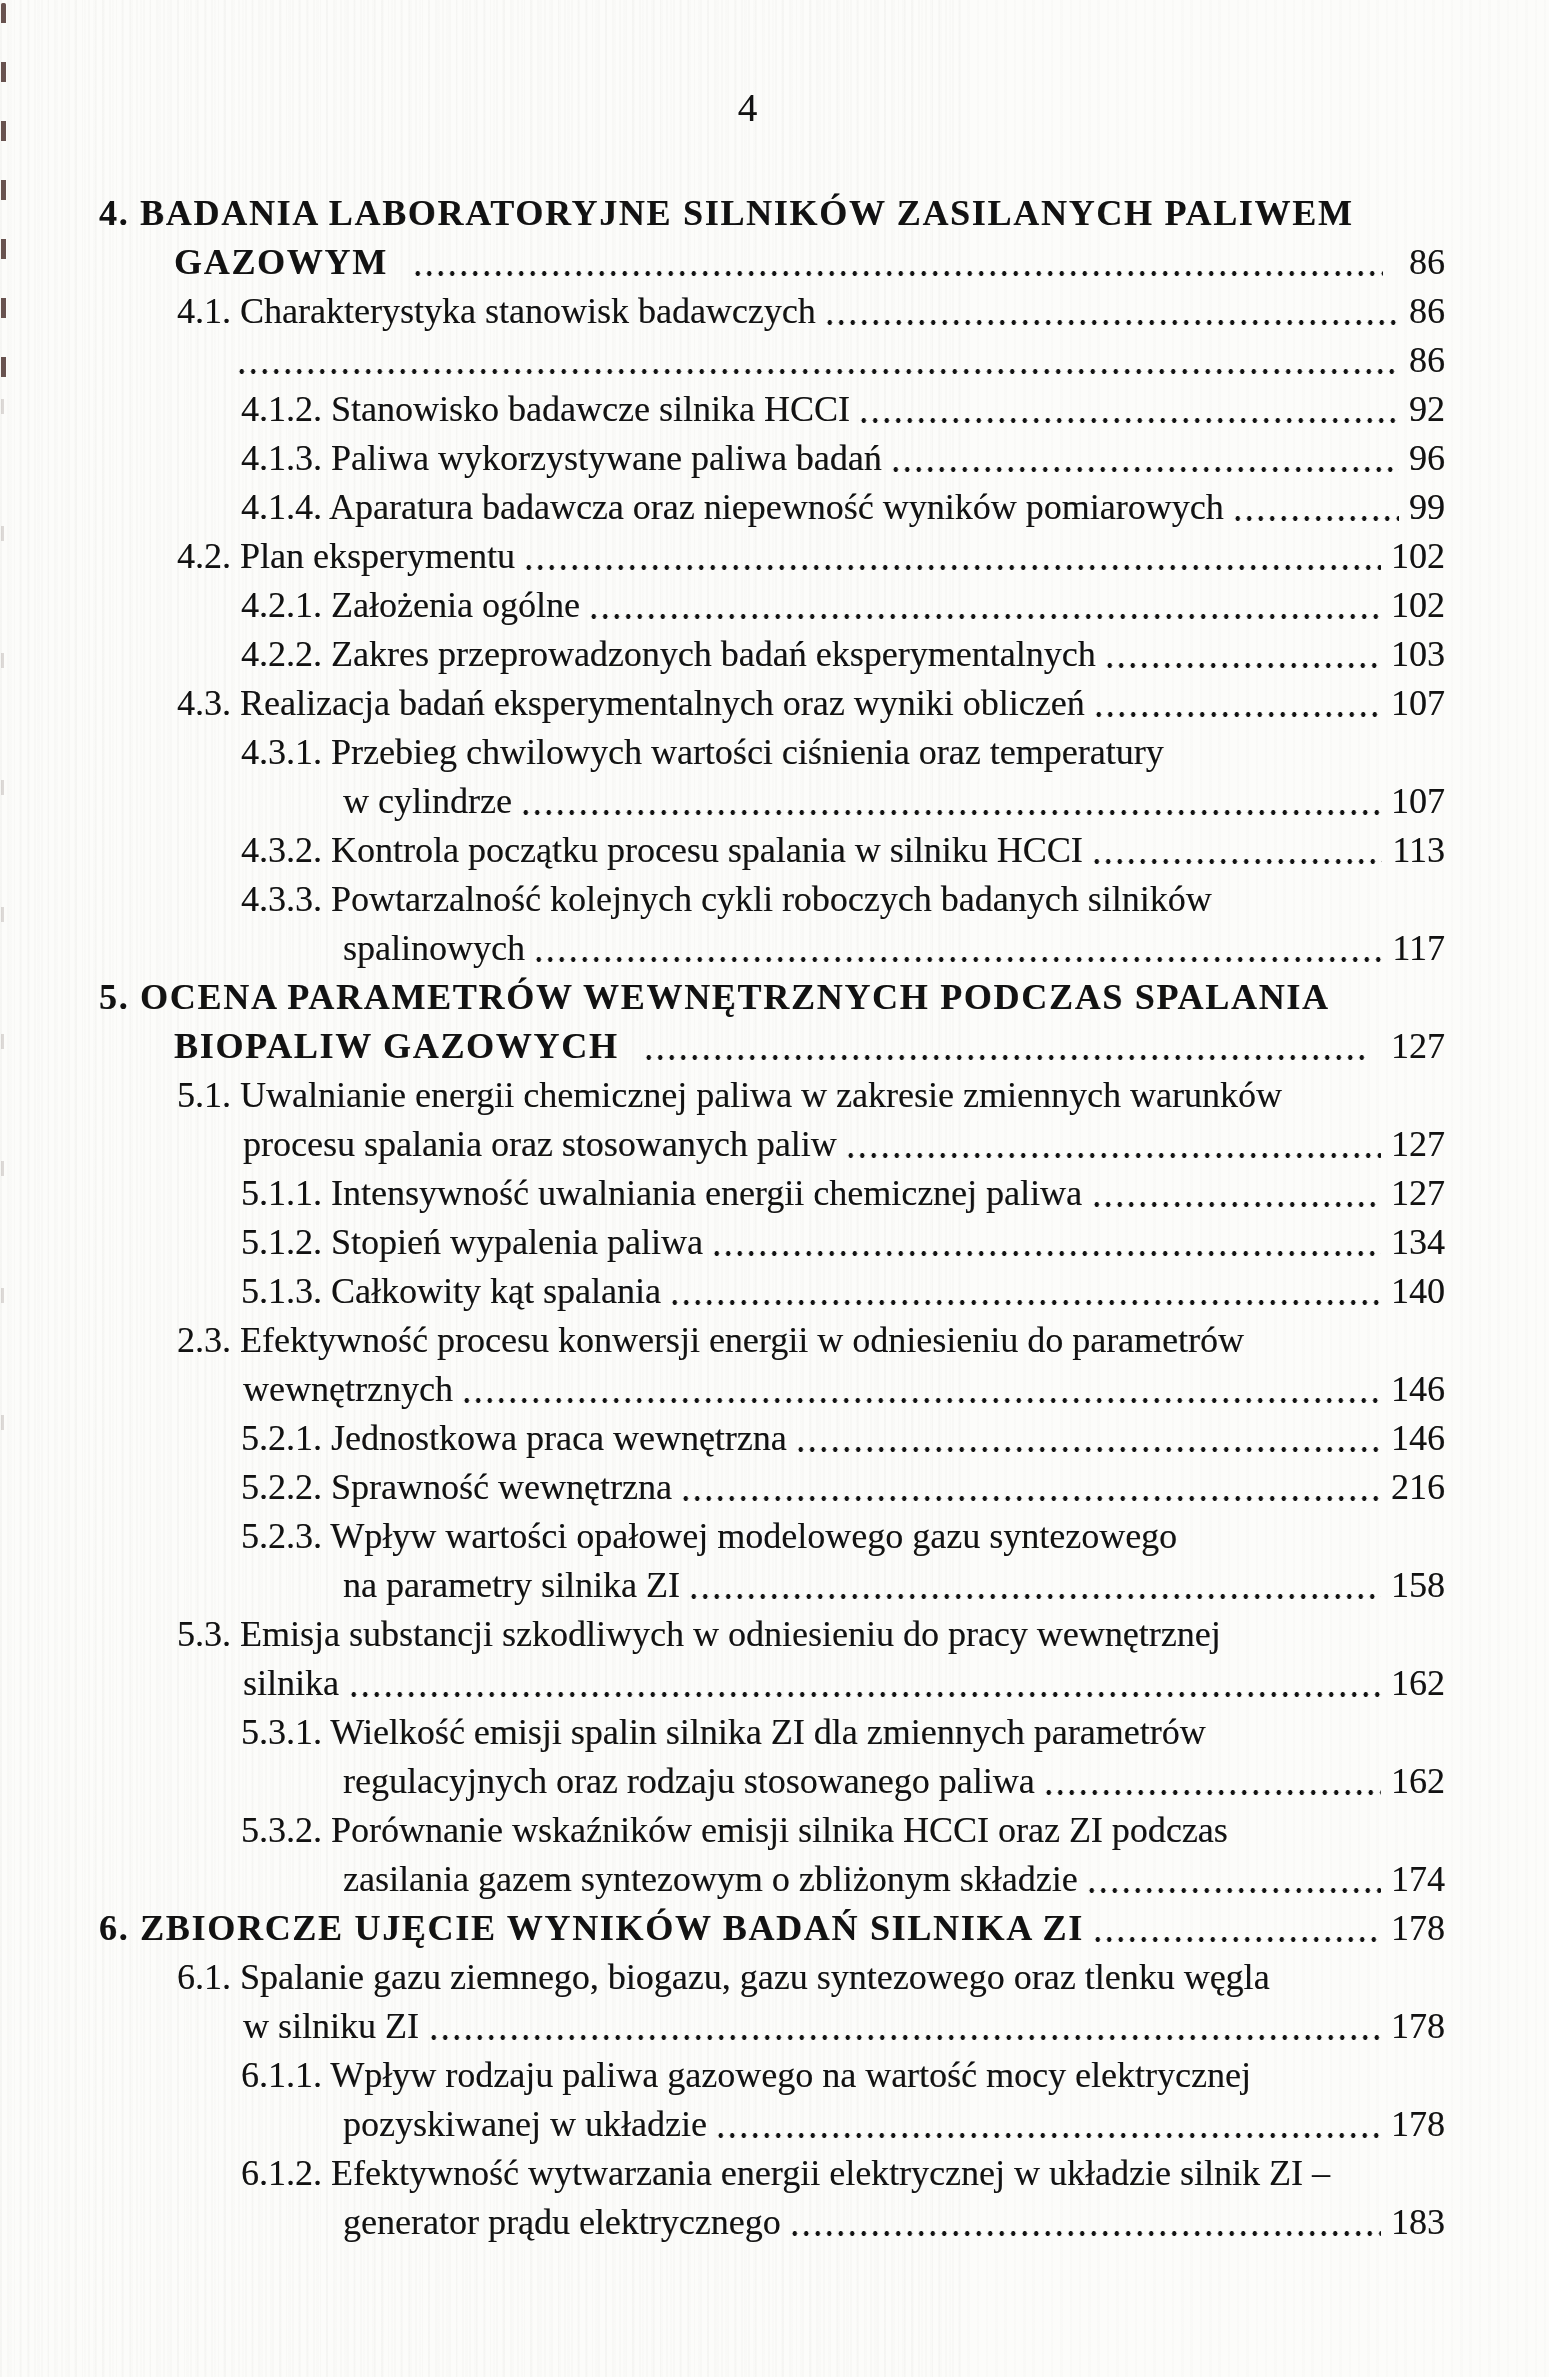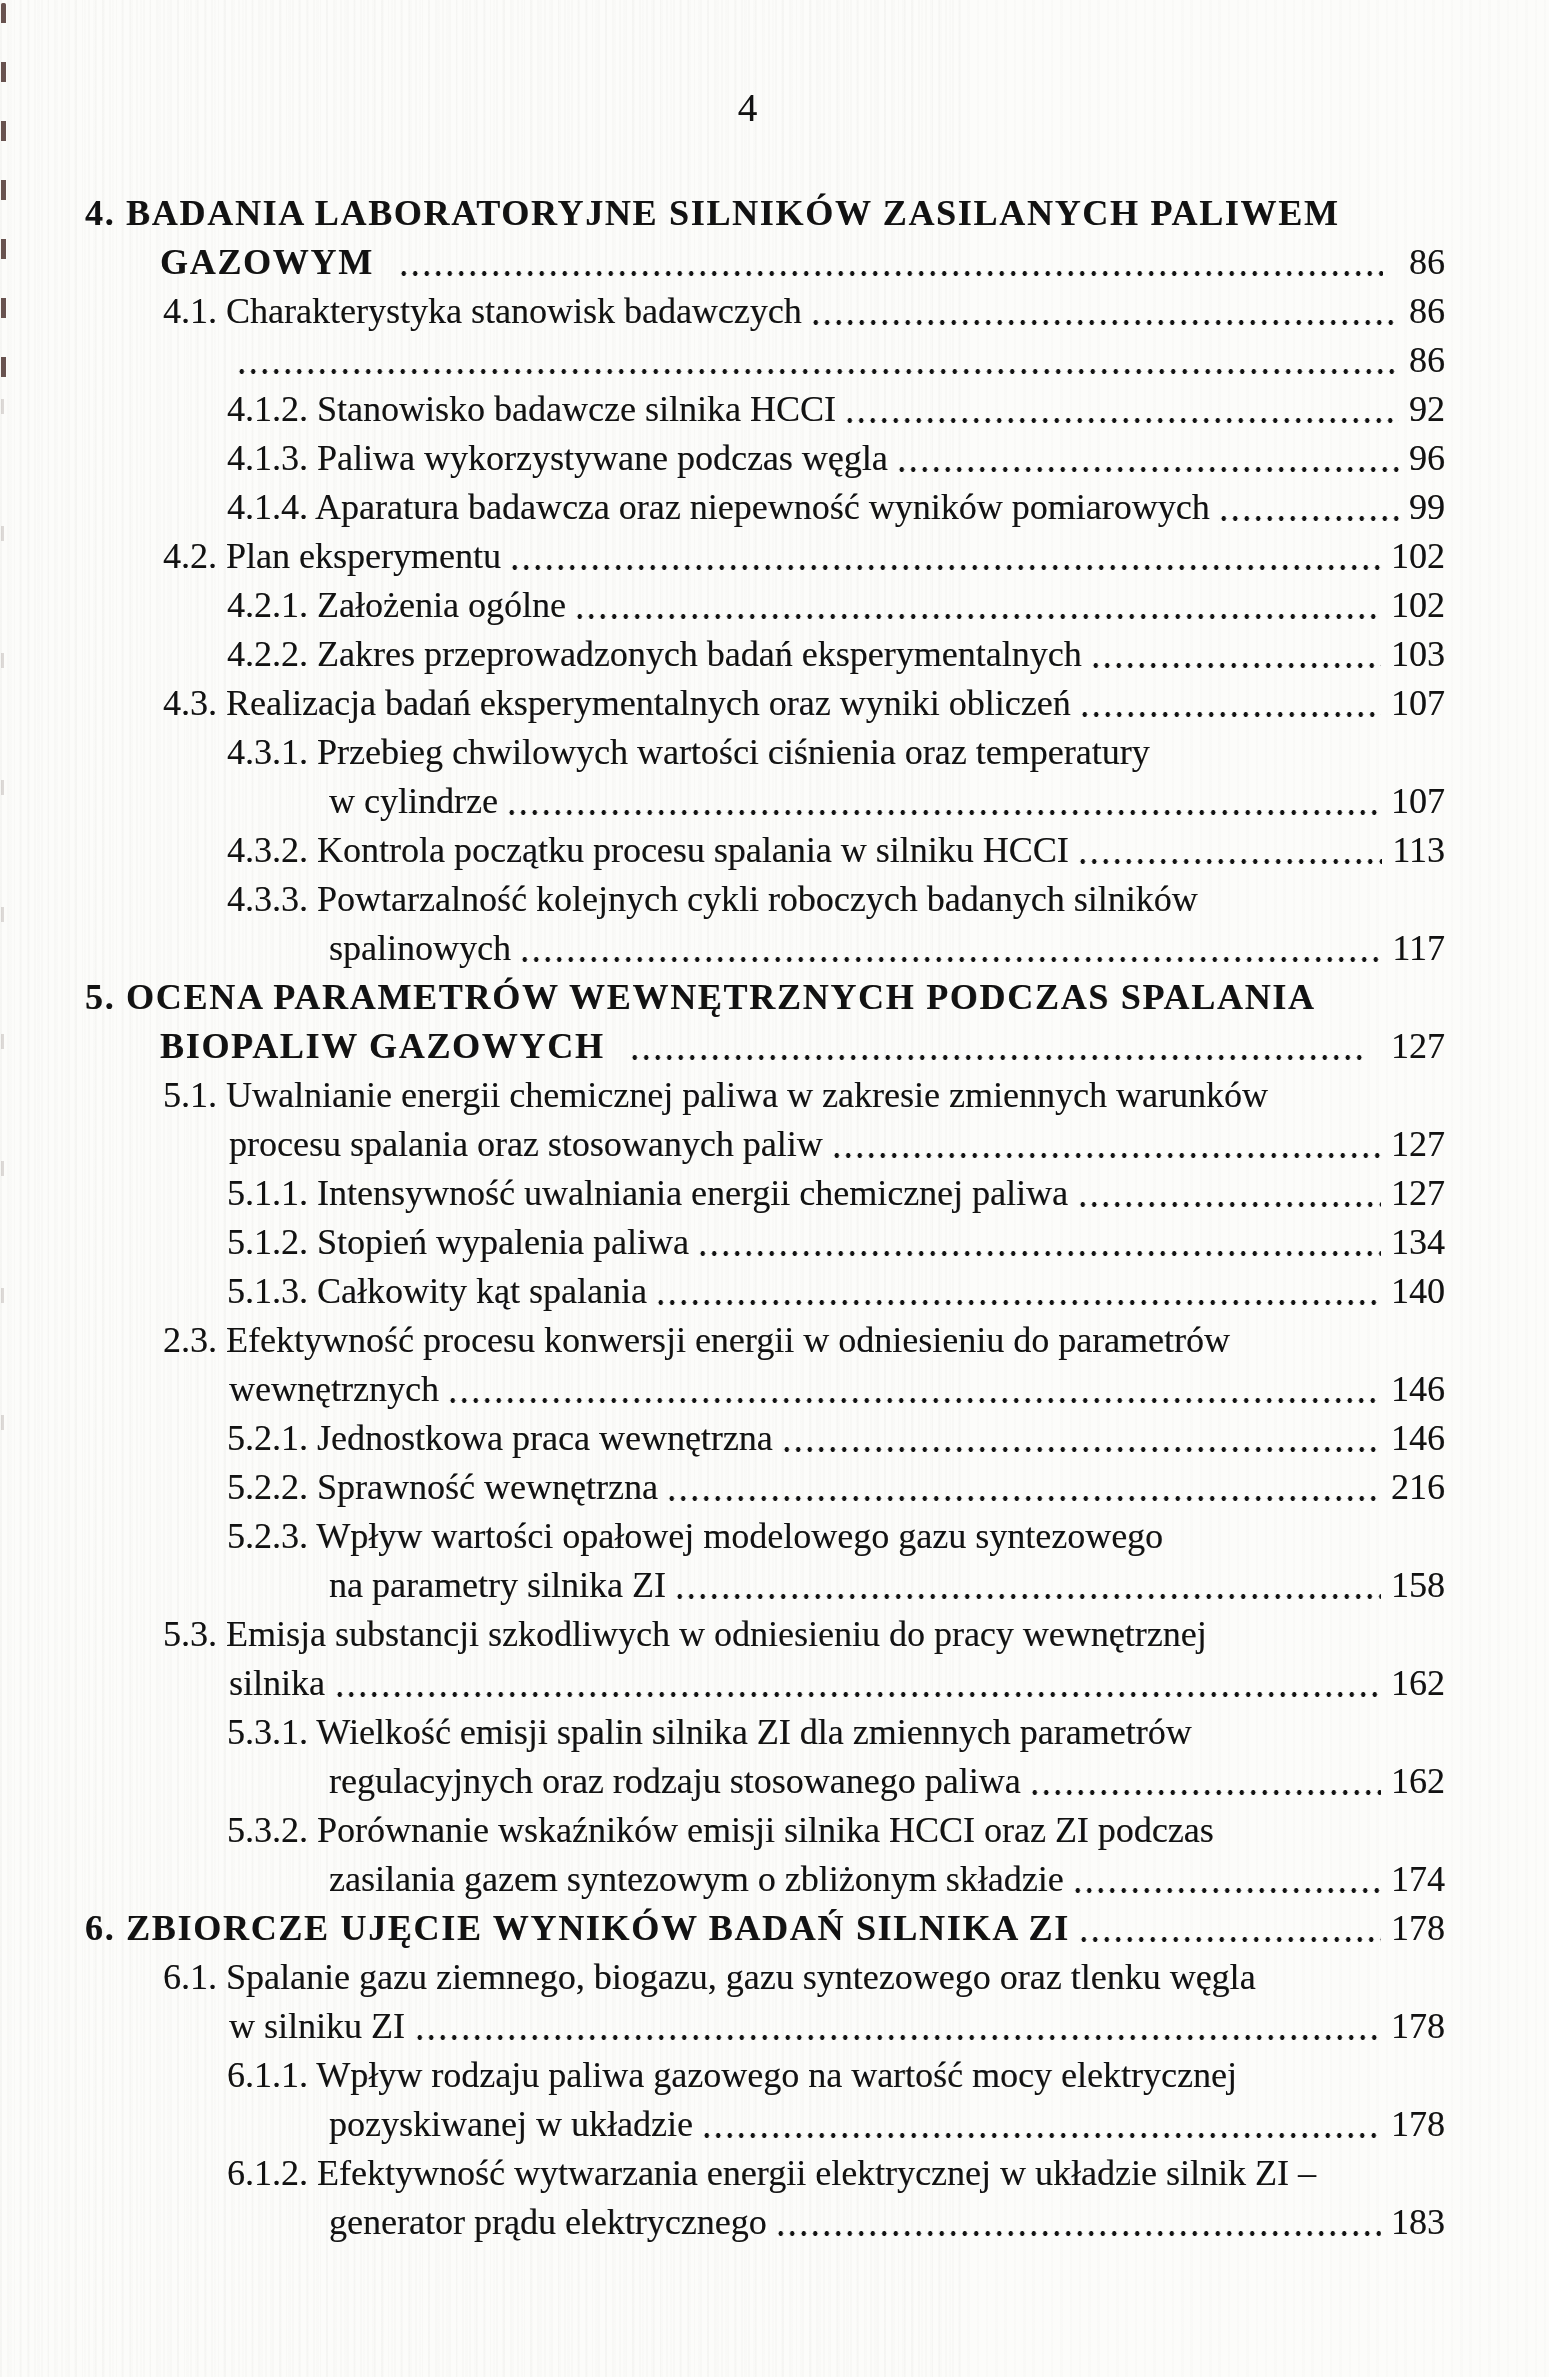--- a/index.html
+++ b/index.html
@@ -54,21 +54,21 @@
   }
   .row{
     display:flex;
     align-items:baseline;
     height:var(--pitch);
     font-size:36px;
     line-height:var(--pitch);
     white-space:nowrap;
     text-shadow:0.3px 0.3px 0.4px rgba(0,0,0,0.4);
   }
-  .row .t{line-height:var(--pitch);}
+  .row .t{line-height:var(--pitch);margin-left:14px;}
   .row.bold{font-weight:bold;letter-spacing:1.7px;}
   .h1 {padding-left:0;}
   .h1c{padding-left:75px;gap:16px;}
   .l2 {padding-left:78px;}
   .l2c{padding-left:144px;}
   .l3 {padding-left:142px;}
   .l3c{padding-left:244px;}
   .leader{
     flex:1 1 auto;
     min-width:12px;
@@ -114,21 +114,21 @@
       <div class="row l3">
         <span class="leader"></span>
         <span class="num">86</span>
       </div>
       <div class="row l3">
         <span class="t">4.1.2. Stanowisko badawcze silnika HCCI</span>
         <span class="leader"></span>
         <span class="num">92</span>
       </div>
       <div class="row l3">
-        <span class="t">4.1.3. Paliwa wykorzystywane podczas węgla</span>
+        <span class="t">4.1.3. Paliwa wykorzystywane paliwa badań</span>
         <span class="leader"></span>
         <span class="num">96</span>
       </div>
       <div class="row l3">
         <span class="t">4.1.4. Aparatura badawcza oraz niepewność wyników pomiarowych</span>
         <span class="leader"></span>
         <span class="num">99</span>
       </div>
       <div class="row l2">
         <span class="t">4.2. Plan eksperymentu</span>

